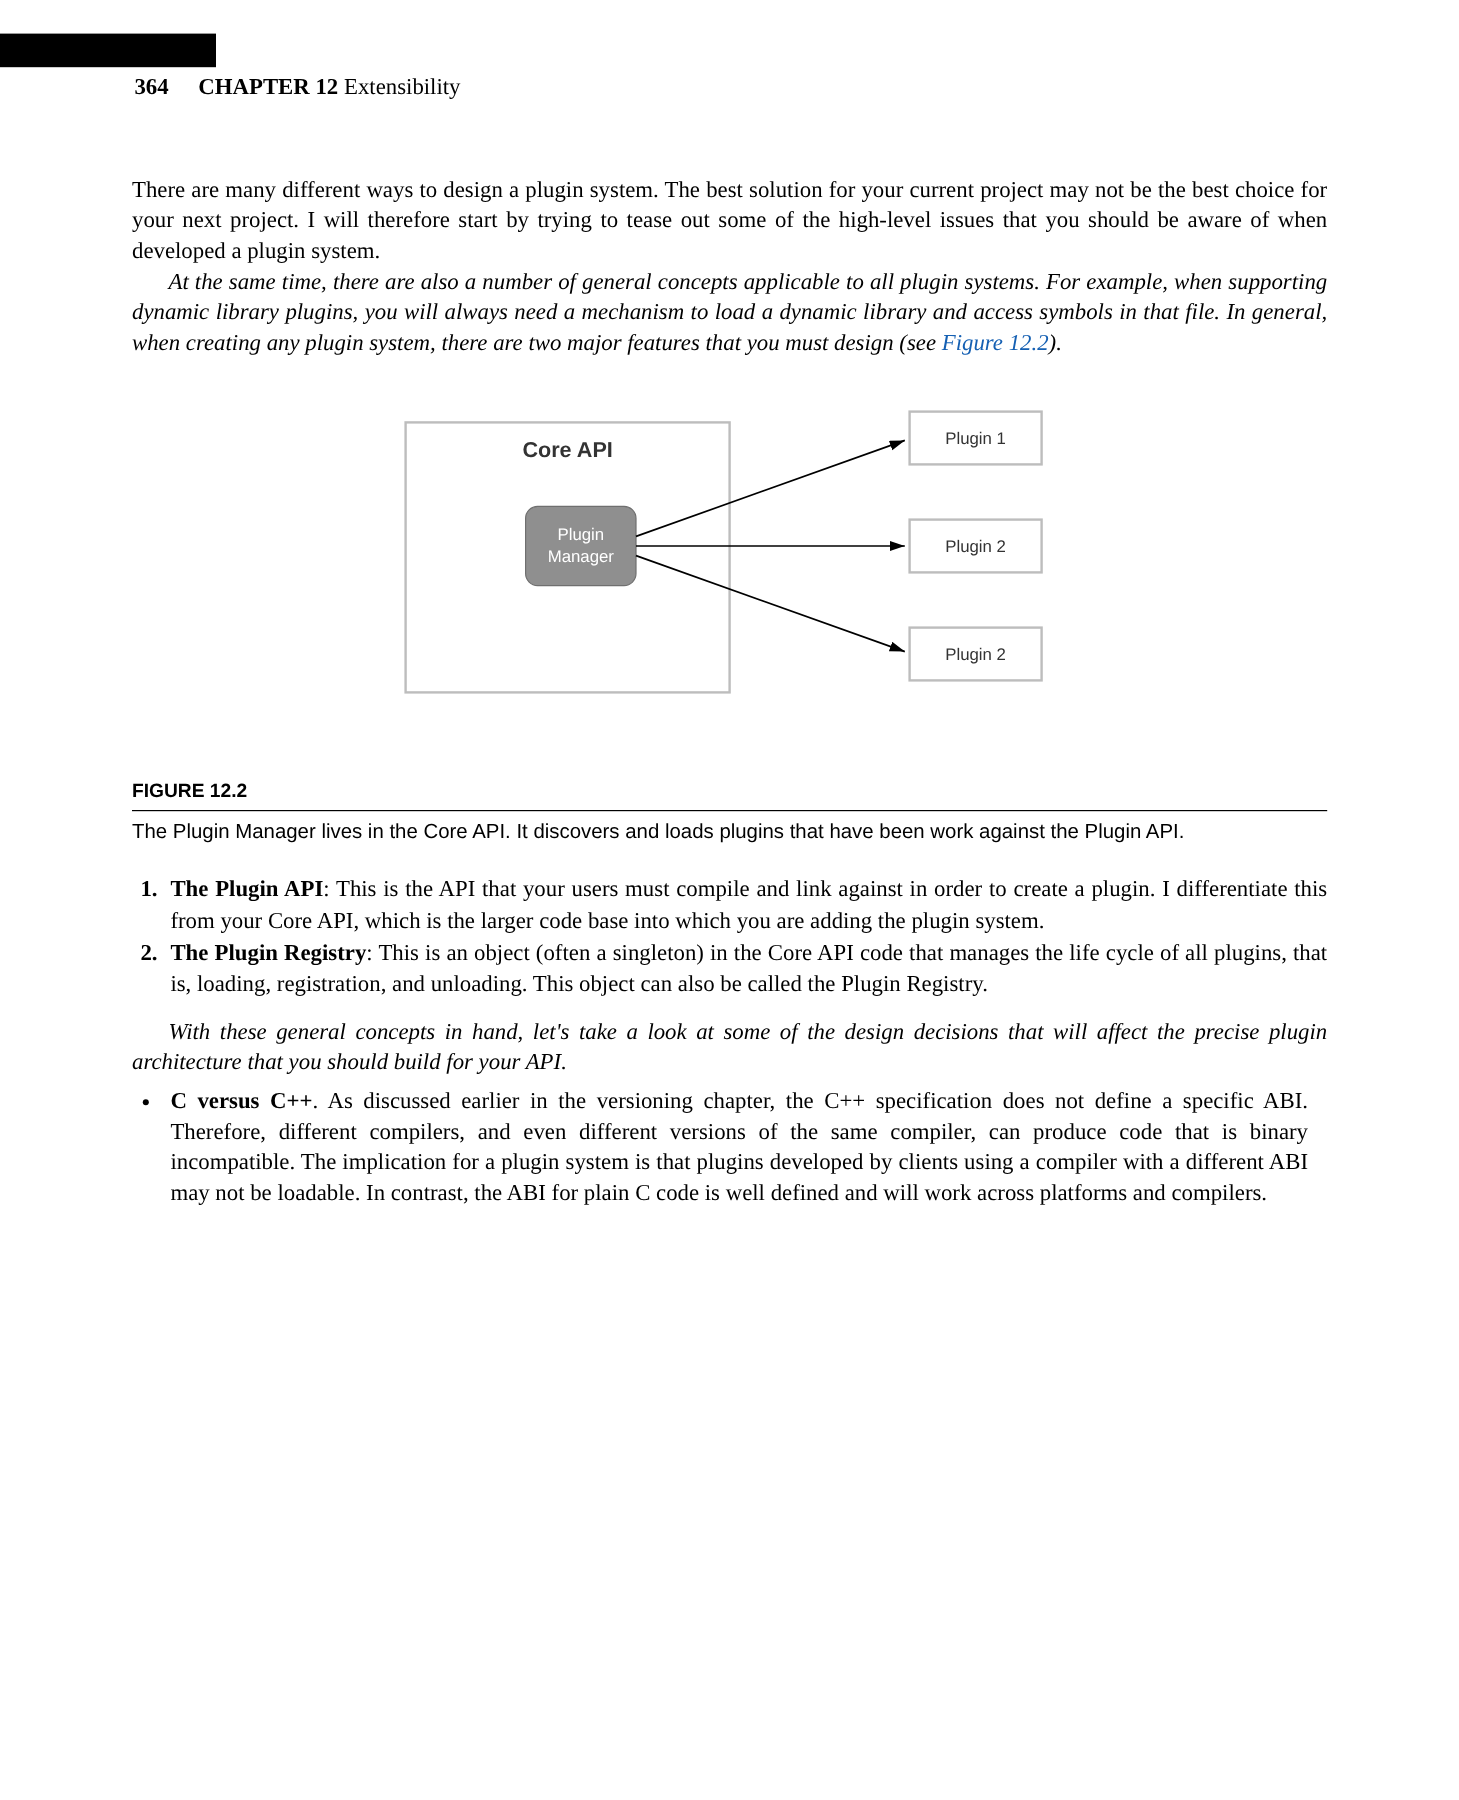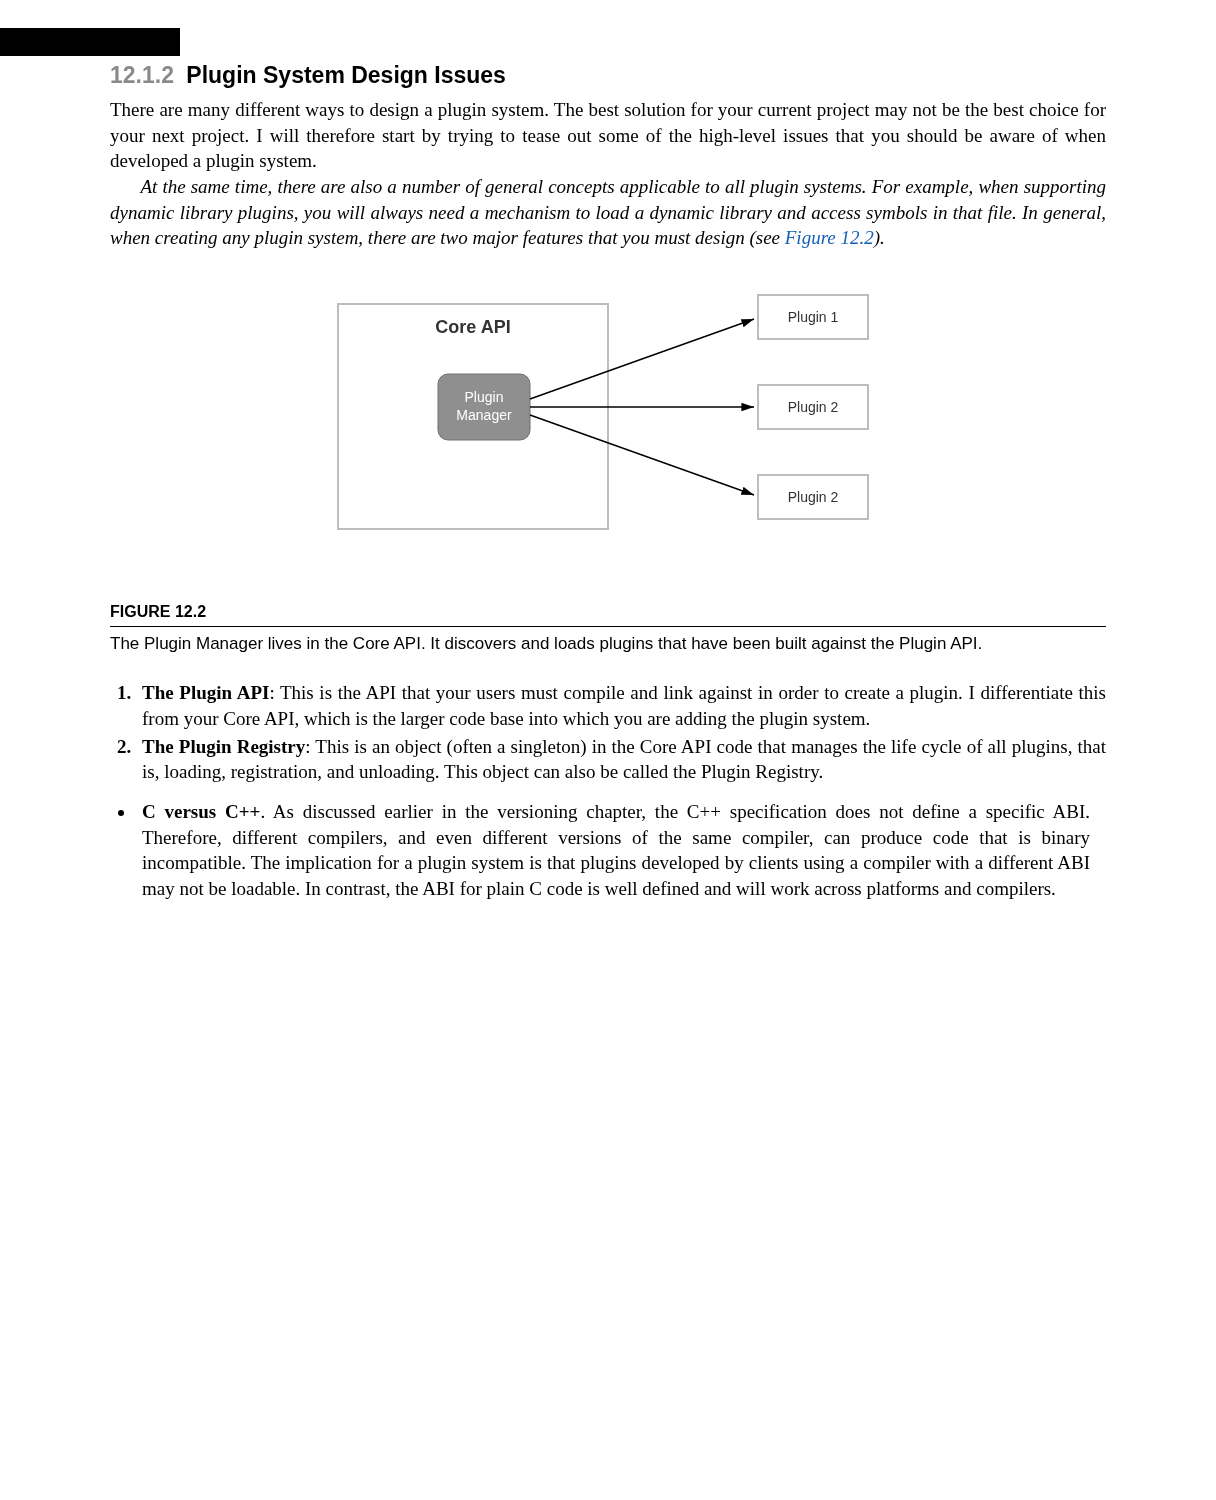--- a/index.html
+++ b/index.html
@@ -122,25 +122,26 @@
     padding-left: 6px;
   }
 </style>
 </head>
 <body>
 
 <div class="page">
 
   <div class="corner-block"></div>
 
-
-  <h2 class="section-head">
-    <span class="secno">12.1.2</span>
-    <span class="sectitle">Plugin System Design Issues</span>
-  </h2>
+  <div class="running-head">
+    <span class="pagenum">364</span>
+    <span class="chap">CHAPTER 12</span>
+    <span class="chap-title">Extensibility</span>
+  </div>
+
 
   <p class="body">There are many different ways to design a plugin system. The best solution for your current project may not be the best choice for your next project. I will therefore start by trying to tease out some of the high-level issues that you should be aware of when developed a plugin system.</p>
 
   <p class="body indent">
     <span>At the same time, there are also a number of general concepts applicable to all plugin systems. For example, when supporting dynamic library plugins, you will always need a mechanism to load a dynamic library and access symbols in that file. In general, when creating any plugin system, there are two major features that you must design (see </span><span class="cross-ref">Figure 12.2</span><span>).</span>
   </p>
 
   <div class="figure-wrap">
     <svg class="fig" viewBox="0 0 560 290" width="560" height="290">
 
@@ -175,31 +176,32 @@
       </defs>
 
       <line x1="202" y1="110" x2="426" y2="30" stroke="#000" stroke-width="1.4" marker-end="url(#arrow)"></line>
       <line x1="202" y1="118" x2="426" y2="118" stroke="#000" stroke-width="1.4" marker-end="url(#arrow)"></line>
       <line x1="202" y1="126" x2="426" y2="206" stroke="#000" stroke-width="1.4" marker-end="url(#arrow)"></line>
     </svg>
   </div>
 
   <div class="fig-label">FIGURE 12.2</div>
   <hr class="fig-rule">
-  <p class="fig-caption">The Plugin Manager lives in the Core API. It discovers and loads plugins that have been built against the Plugin API.</p>
+  <p class="fig-caption">The Plugin Manager lives in the Core API. It discovers and loads plugins that have been work against the Plugin API.</p>
 
   <ol class="numlist">
     <li>
       <span class="term">The Plugin API</span><span>: This is the API that your users must compile and link against in order to create a plugin. I differentiate this from your Core API, which is the larger code base into which you are adding the plugin system.</span>
     </li>
     <li>
       <span class="term">The Plugin Registry</span><span>: This is an object (often a singleton) in the Core API code that manages the life cycle of all plugins, that is, loading, registration, and unloading. This object can also be called the Plugin Registry.</span>
     </li>
   </ol>
 
+  <p class="body indent">With these general concepts in hand, let's take a look at some of the design decisions that will affect the precise plugin architecture that you should build for your API.</p>
 
   <ul class="bullets">
     <li>
       <span class="term">C versus C</span><span class="term" style="font-feature-settings:normal">++</span><span>. As discussed earlier in the versioning chapter, the C</span><span>++</span><span> specification does not define a specific ABI. Therefore, different compilers, and even different versions of the same compiler, can produce code that is binary incompatible. The implication for a plugin system is that plugins developed by clients using a compiler with a different ABI may not be loadable. In contrast, the ABI for plain C code is well defined and will work across platforms and compilers.</span>
     </li>
   </ul>
 
 </div>
 
 </body></html>

